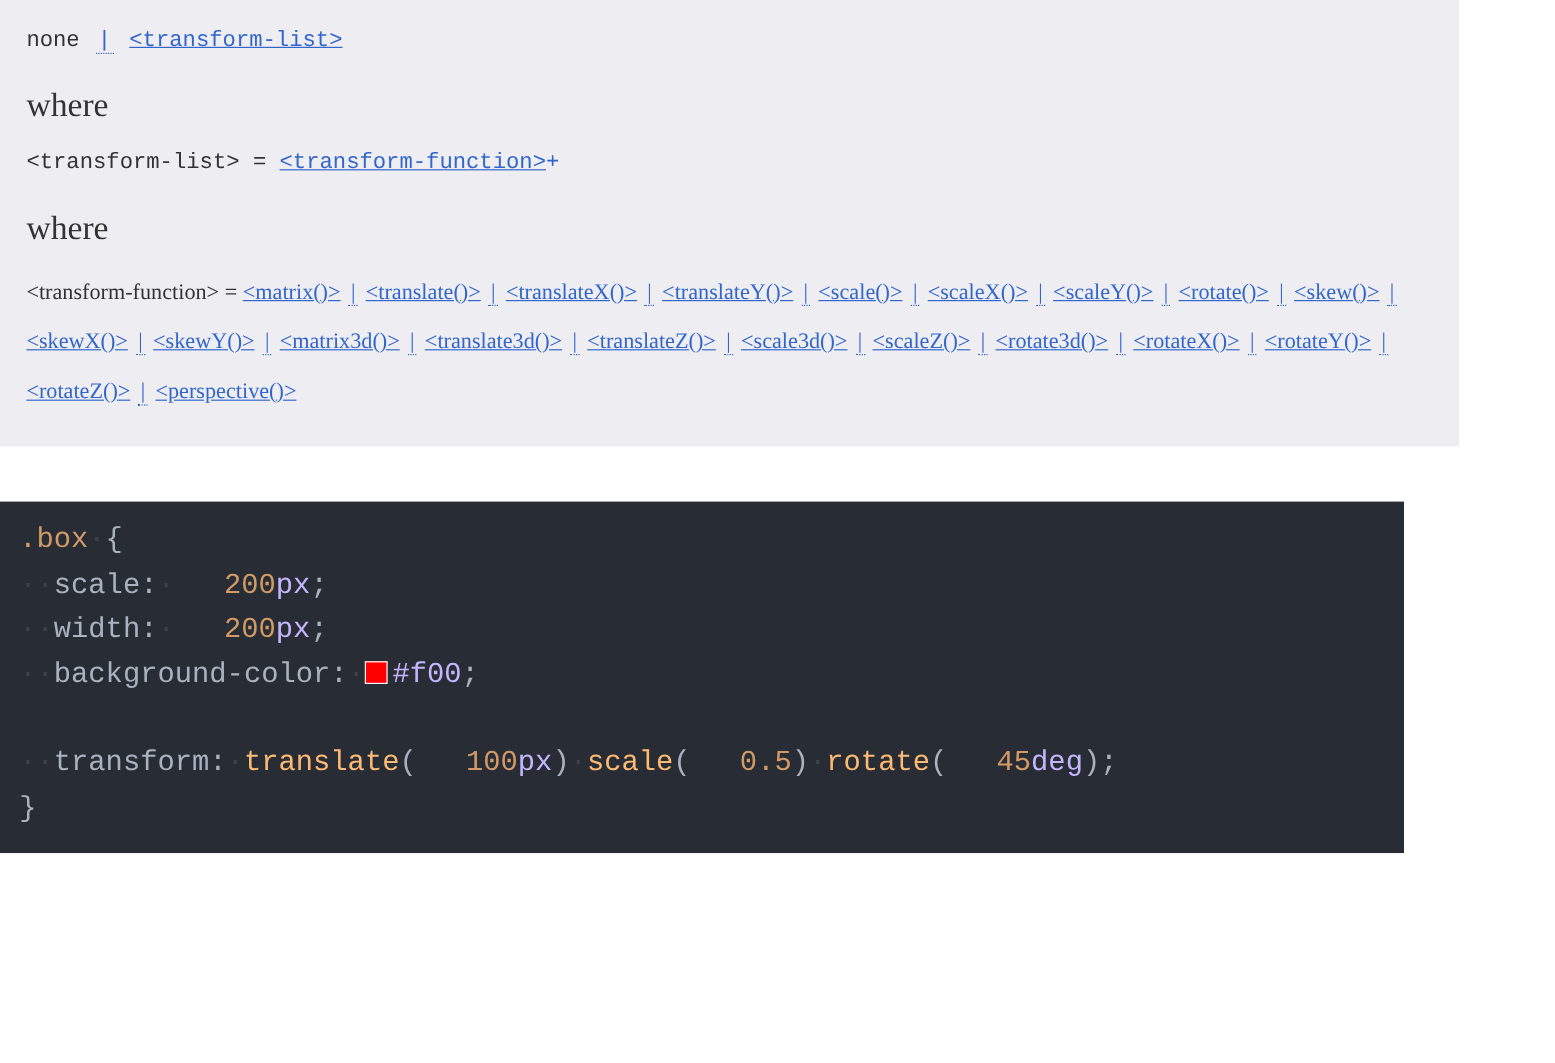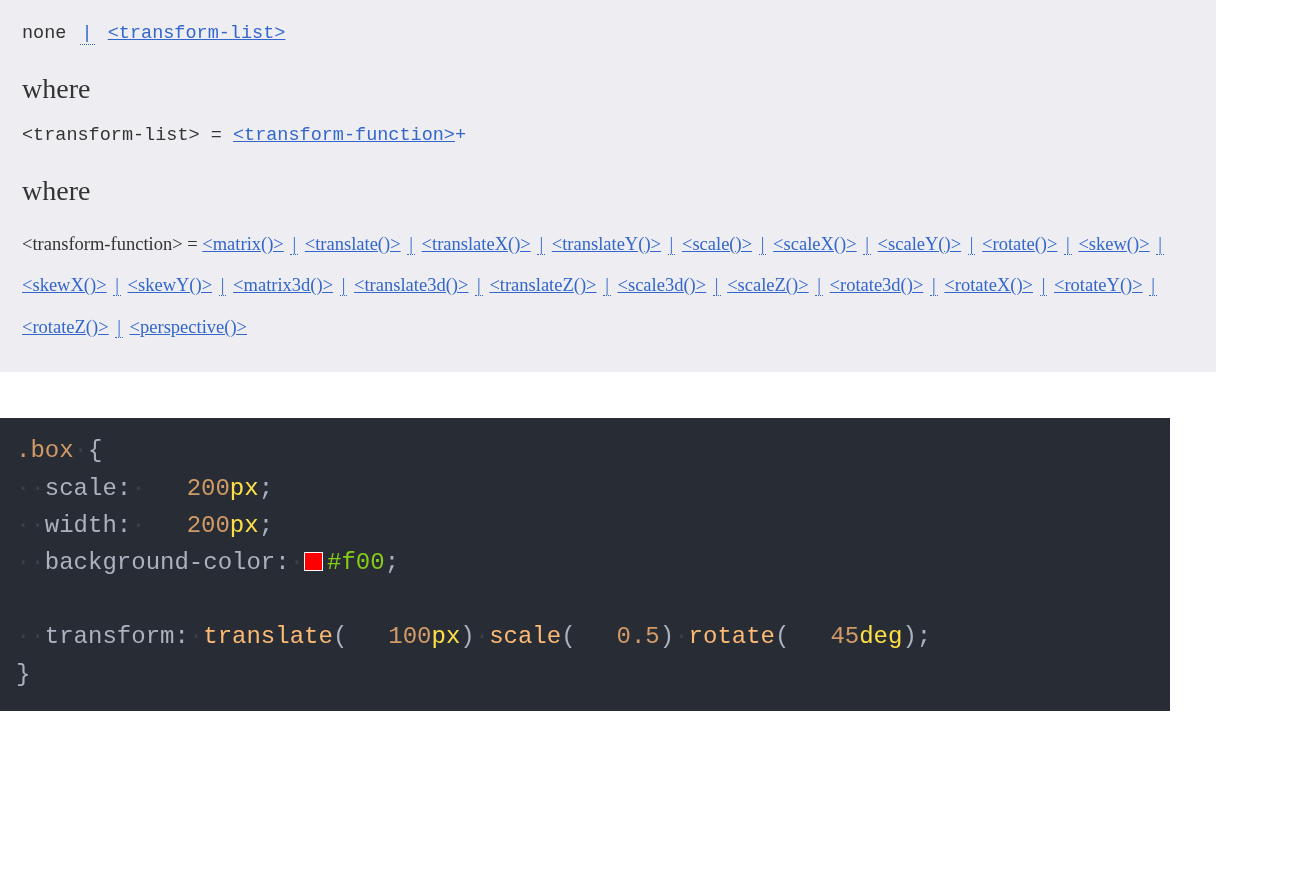--- a/index.html
+++ b/index.html
@@ -51,22 +51,22 @@
     font-size: 24px;
     line-height: 1.55;
     color: #abb2bf;
   }
   .code-editor .line { white-space: pre; }
   .tok-sel   { color: #d19a66; }
   .tok-brace { color: #abb2bf; }
   .tok-prop  { color: #abb2bf; }
   .tok-punct { color: #abb2bf; }
   .tok-num   { color: #d19a66; margin-left: 41px; }
-  .tok-unit  { color: #fde047; }
-  .tok-hex   { color: #84cc16; }
+  .tok-unit  { color: #c4b5fd; }
+  .tok-hex   { color: #c4b5fd; }
   .tok-func  { color: #fdba74; }
   .tok-paren { color: #abb2bf; }
   .tok-ws    { color: #3c4049; }
   .swatch {
     display: inline-block;
     width: 19px;
     height: 19px;
     background: #ff0000;
     border: 1px solid #fff;
     vertical-align: -2px;

